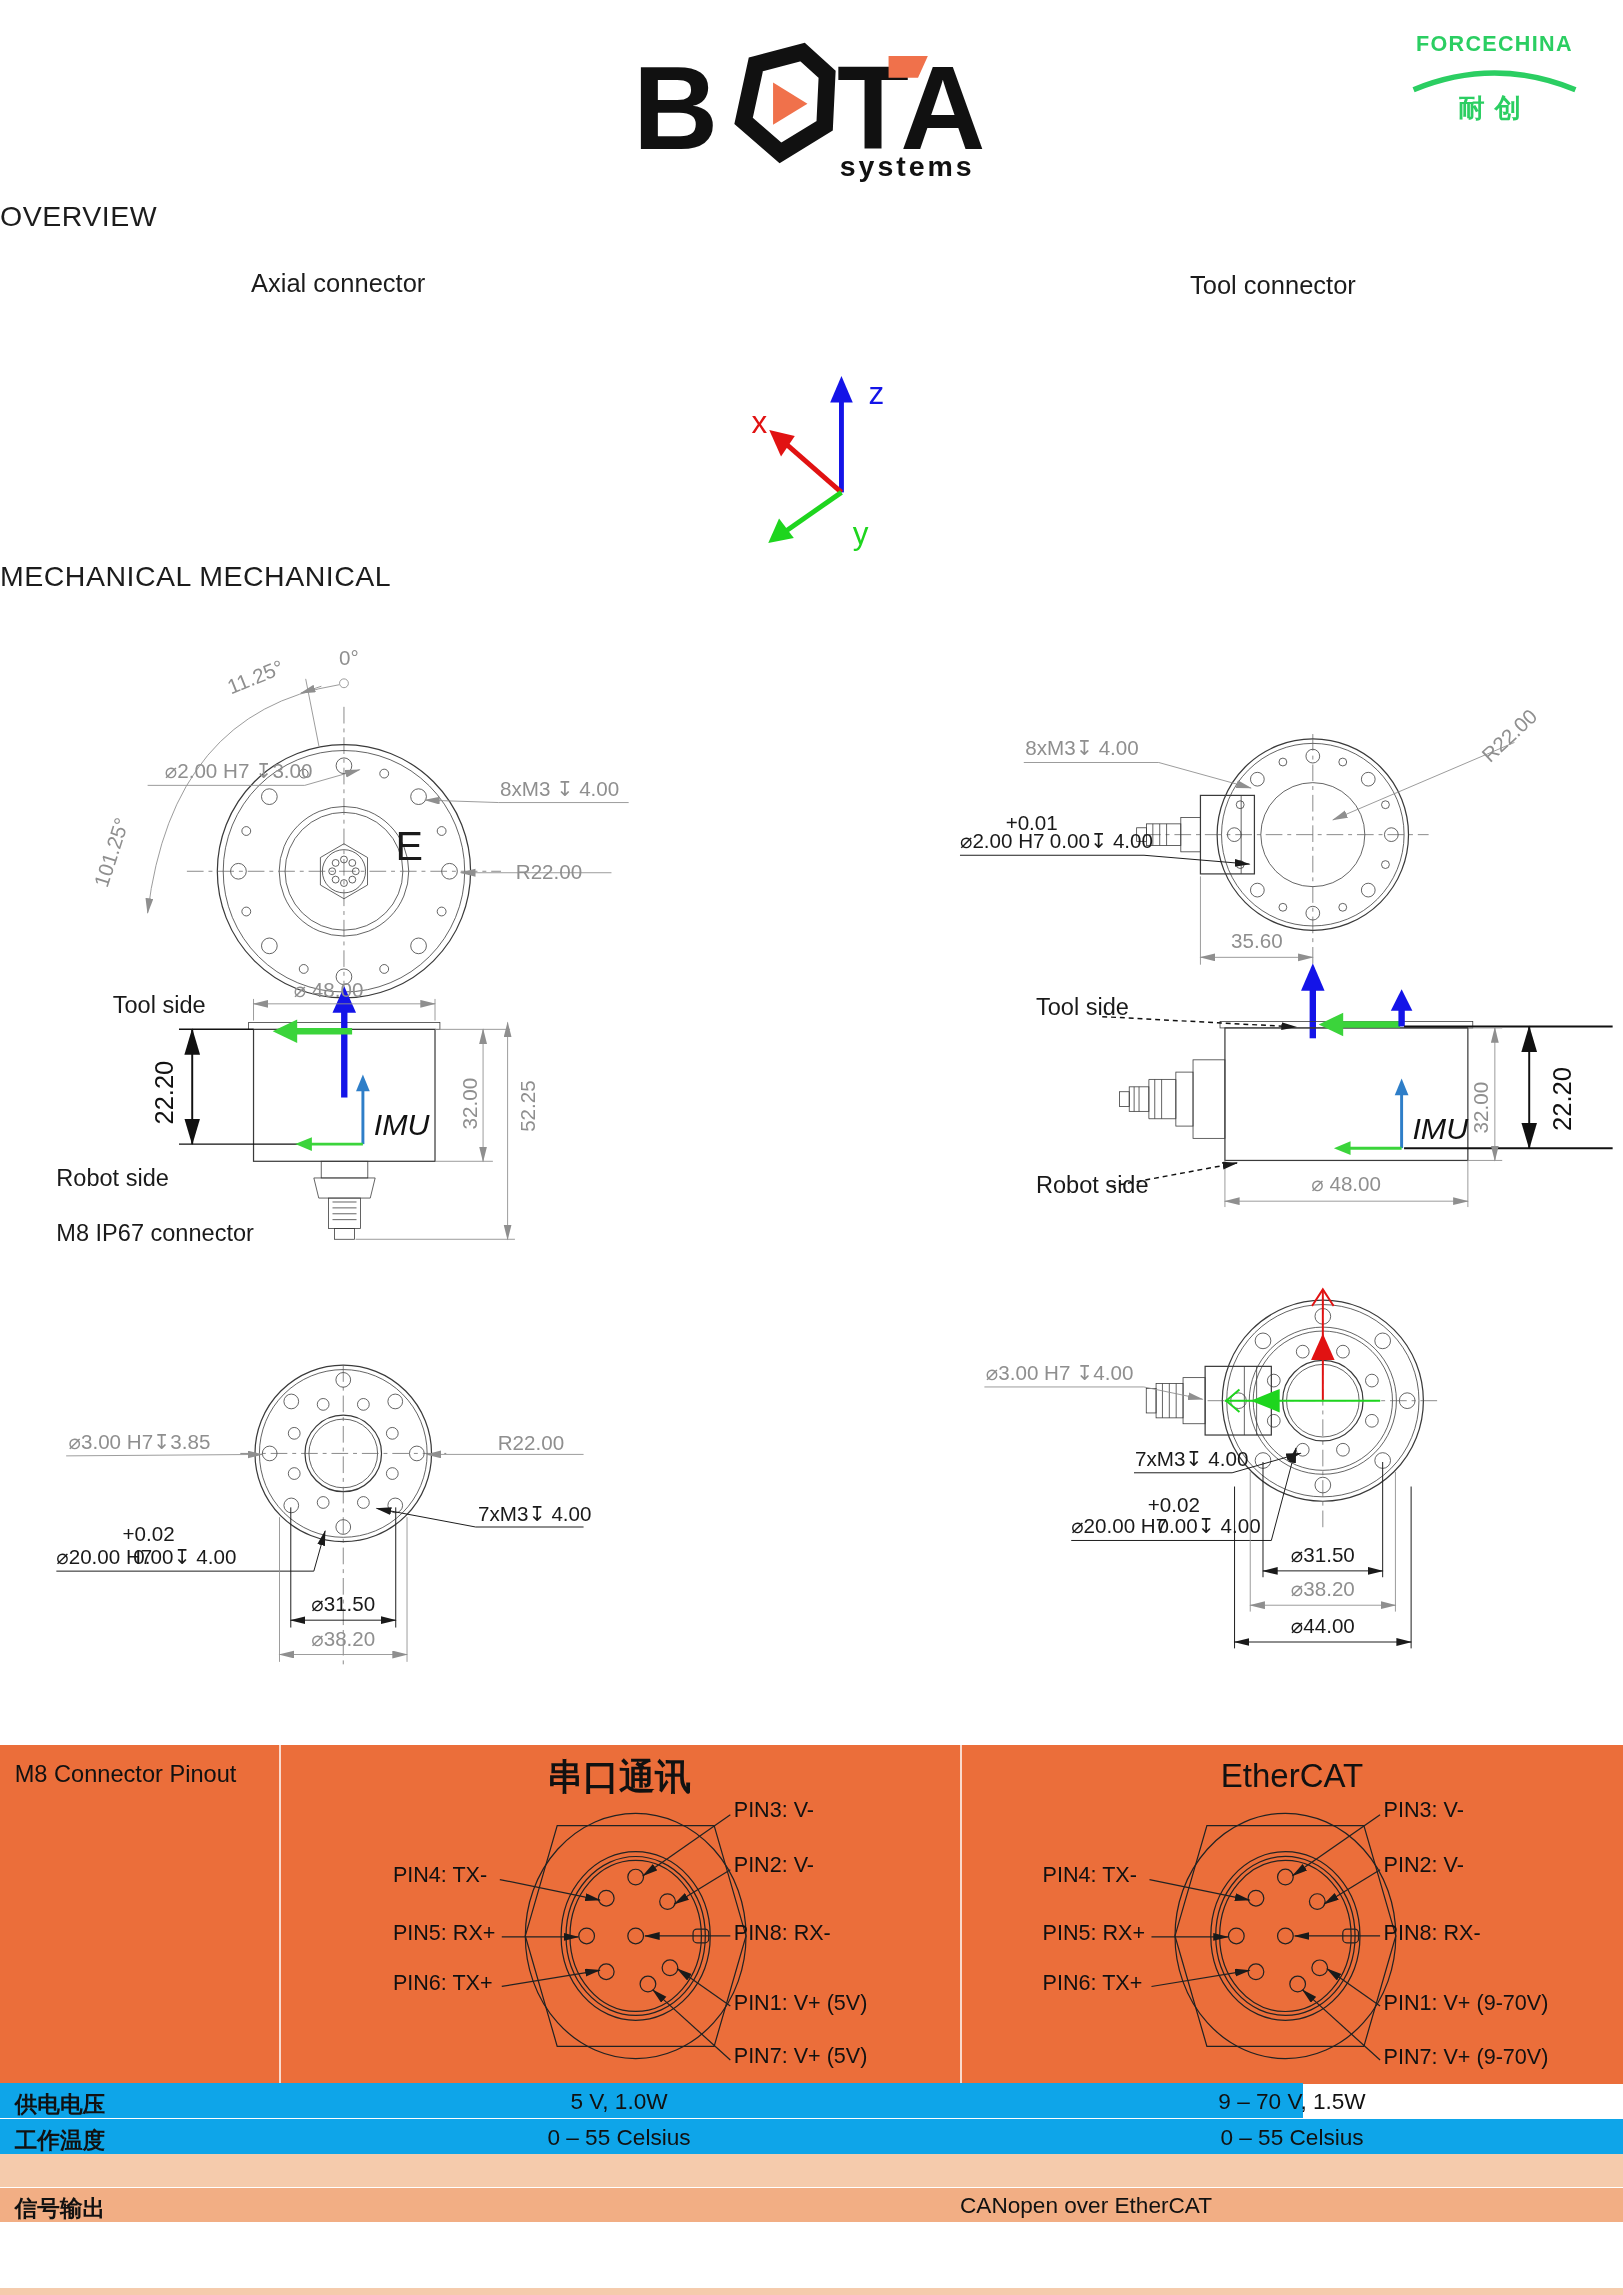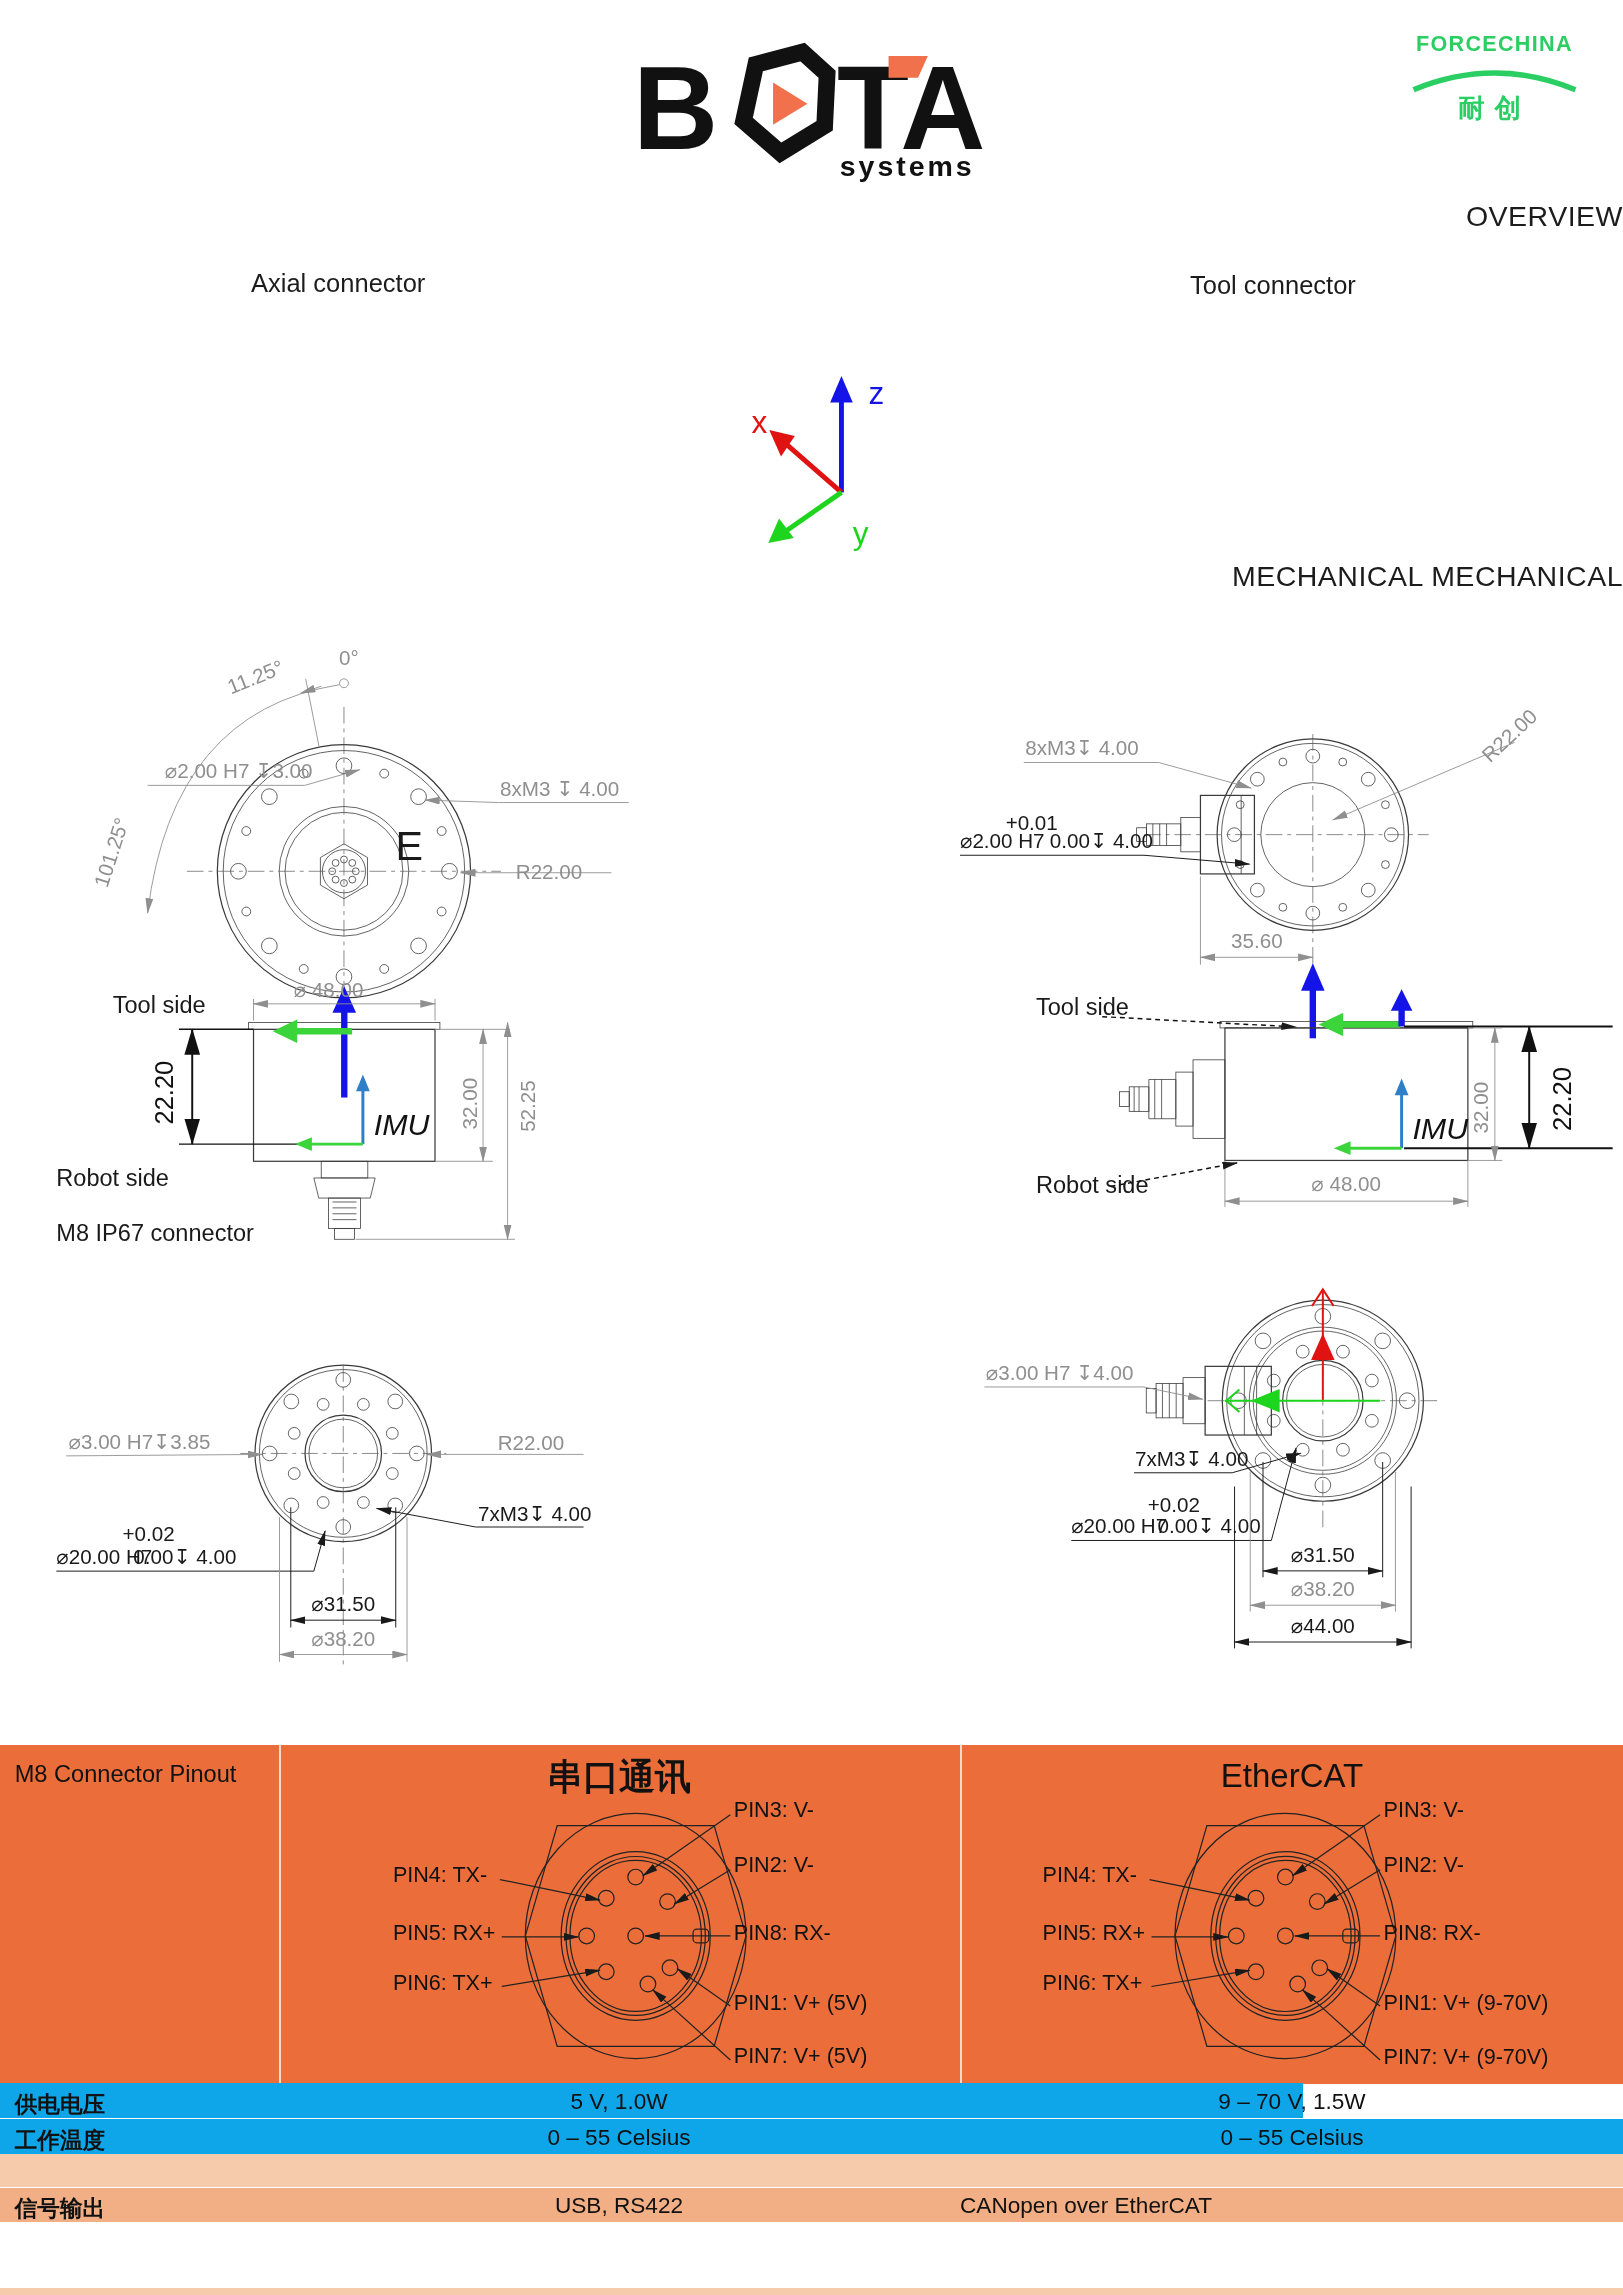--- a/index.html
+++ b/index.html
@@ -1,19 +1,19 @@
 <!DOCTYPE html>
 <html style="font-size:7.9px"><head>
 <meta charset="utf-8">
 <style>
   html,body{margin:0;padding:0;background:#fff;}
   .page{position:relative;width:1623px;height:2295px;background:#ffffff;overflow:hidden;
         font-family:"Liberation Sans", sans-serif;color:#1a1a1a;}
   .abs{position:absolute;}
-  .ctr{left:0;right:0;text-align:right;}
+  .ctr{left:0;right:16px;text-align:left;}
   .title{font-size:28.5px;letter-spacing:0.5px;color:#1c1c1c;}
   .sub{font-size:25.5px;color:#1c1c1c;}
   svg{position:absolute;overflow:visible;}
   svg text{font-family:"Liberation Sans", sans-serif;}
   .dimtxt{font-size:42px;fill:#8f8f8f;}
   .dimtxtb{font-size:42px;fill:#1a1a1a;}
   .lbl{font-size:48px;fill:#1a1a1a;}
   .imutxt{font-size:62px;font-style:italic;fill:#111;}
   .edge{stroke:#3a3a3a;fill:none;stroke-width:2.5;}
   .edge2{stroke:#3a3a3a;fill:none;stroke-width:1.6;}
@@ -535,20 +535,19 @@
   <div class="abs" style="left:0;top:2119px;width:1623px;height:35px;background:#0ea5e9;">
     <div class="abs speclabel" style="left:14.7px;top:5.9px;">工作温度</div>
     <div class="abs specval" style="left:279px;top:5.9px;width:680px;text-align:center;">0 – 55 Celsius</div>
     <div class="abs specval" style="left:960px;top:5.9px;width:664px;text-align:center;">0 – 55 Celsius</div>
   </div>
   <div class="abs" style="left:0;top:2154px;width:1623px;height:33px;background:#F5CBAC;">
     <div class="abs speclabel" style="left:14.7px;top:4.9px;"></div>
   </div>
   <div class="abs" style="left:0;top:2188px;width:1623px;height:34px;background:#F2AE84;padding-left:44px;">
     <div class="abs speclabel" style="left:14.7px;top:5.4px;">信号输出</div>
-    <div class="abs specval" style="left:279px;top:5.4px;width:680px;text-align:center;">USB, RS422</div>
     <div class="abs specval" style="left:960px;top:5.4px;width:664px;">CANopen over EtherCAT</div>
   </div>
 
   <div class="abs" style="left:0;top:2288px;width:1623px;height:7.4px;background:#F5CBAC;"></div>
 
 </div>
 
 
 </body></html>

